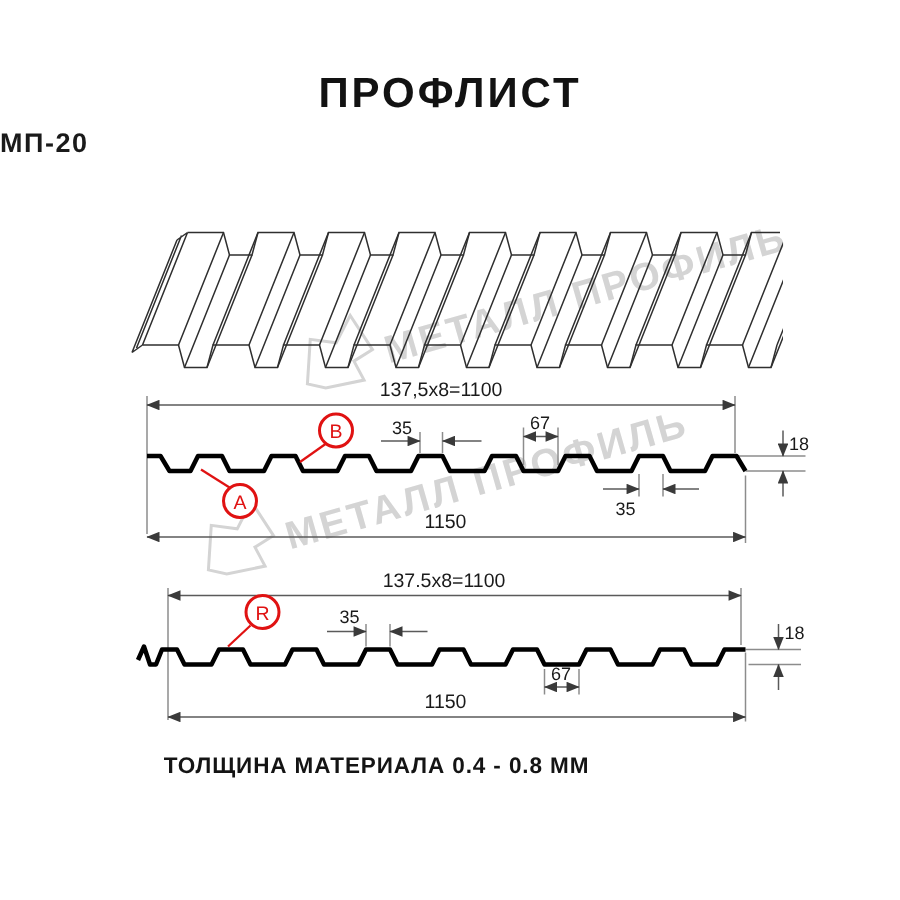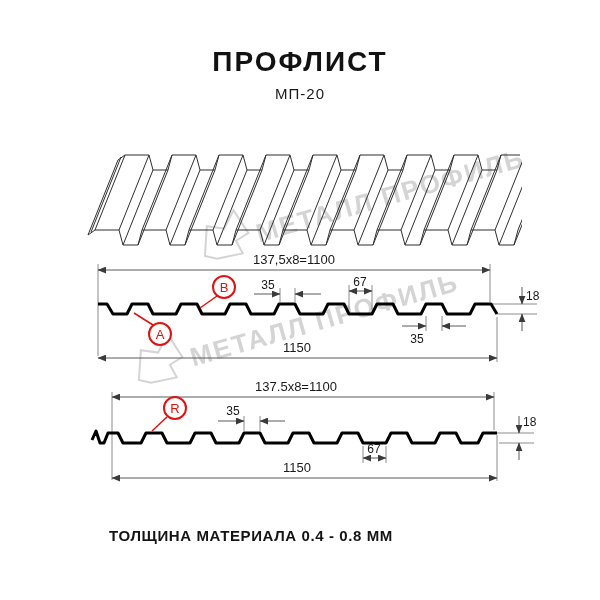--- a/index.html
+++ b/index.html
@@ -1,22 +1,22 @@
 <!DOCTYPE html>
 <html><head>
 <meta charset="utf-8">
 <style>
   html,body{margin:0;padding:0;background:#fff;}
   .canvas{position:relative;width:600px;height:600px;background:#ffffff;overflow:hidden;
           font-family:"Liberation Sans",sans-serif;}
   .title{position:absolute;left:0;top:46px;width:600px;text-align:center;
          font-size:28px;font-weight:800;letter-spacing:2px;color:#121212;}
-  .subtitle{position:absolute;left:0;top:85px;width:600px;text-align:center;
-            font-size:15px;font-weight:400;letter-spacing:1px;color:#1a1a1a;}
-  .footer-note{position:absolute;left:0;top:527px;width:502px;text-align:center;
+  .subtitle{position:absolute;left:0;top:85px;width:600px;
+            font-size:18px;font-weight:700;letter-spacing:1px;color:#1a1a1a;}
+  .footer-note{position:absolute;left:0;top:502px;width:502px;text-align:center;
                font-size:15px;font-weight:700;letter-spacing:0.6px;color:#141414;}
   svg{position:absolute;left:0;top:0;}
   svg text{font-family:"Liberation Sans",sans-serif;fill:#1a1a1a;}
   .dim-txt{font-size:12px;}
   .dim-txt-lg{font-size:13px;}
   .red-letter{font-size:13px;fill:#e01212;}
   .wm-text{font-size:26px;font-weight:bold;letter-spacing:2px;fill:#d4d4d4;}
 </style>
 </head>
 <body>

